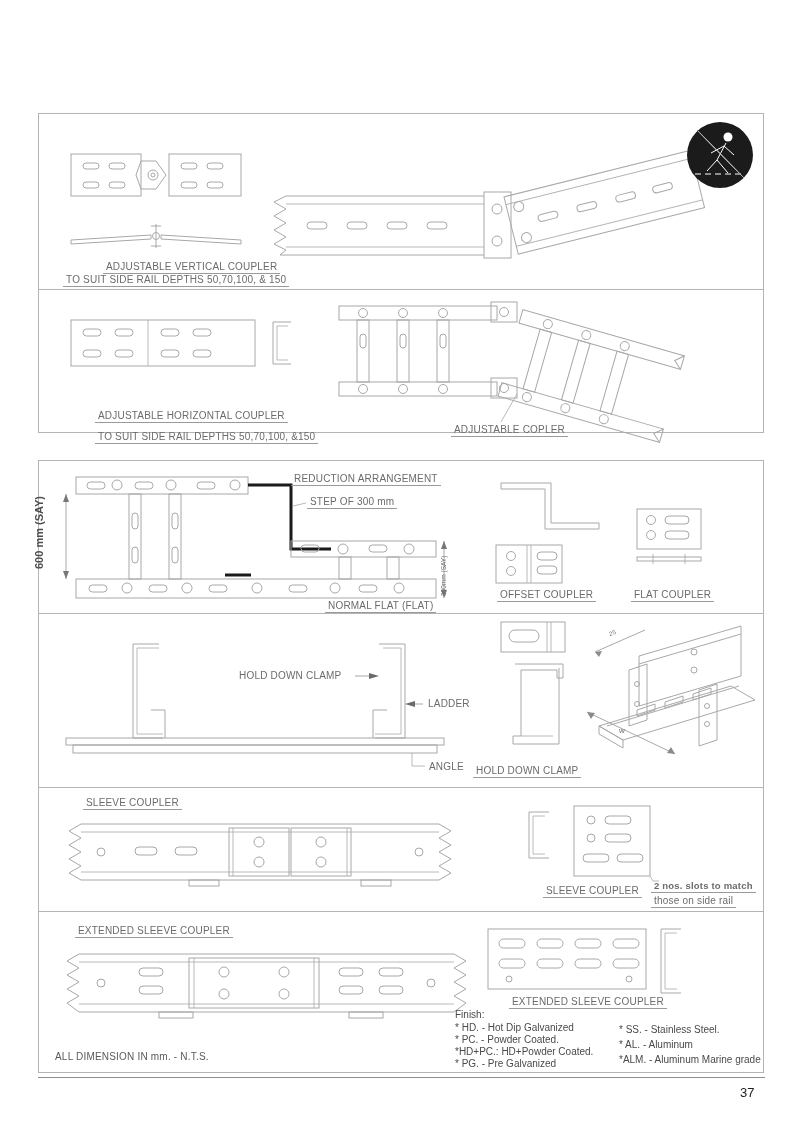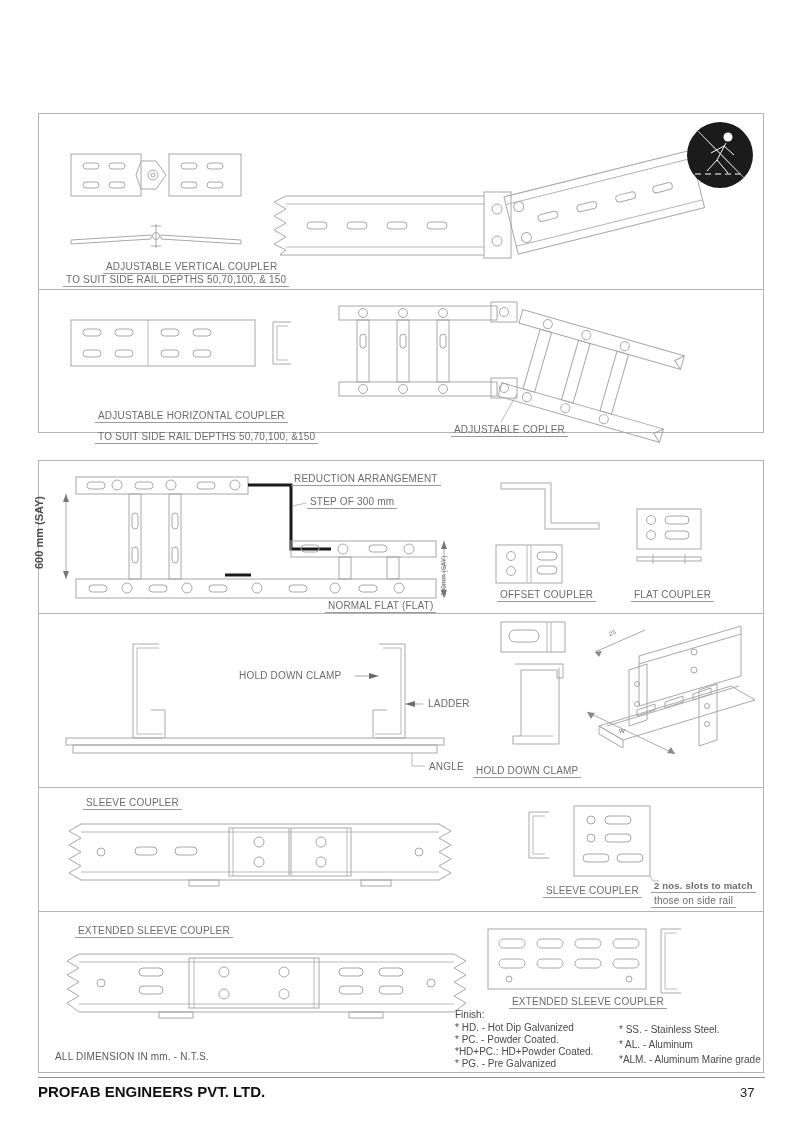--- a/index.html
+++ b/index.html
@@ -374,15 +374,14 @@
     <div class="fin" style="left:416px;top:122px;">* PC. - Powder Coated.</div>
     <div class="fin" style="left:416px;top:134px;">*HD+PC.: HD+Powder Coated.</div>
     <div class="fin" style="left:416px;top:146px;">* PG. - Pre Galvanized</div>
     <div class="fin" style="left:580px;top:112px;">* SS. - Stainless Steel.</div>
     <div class="fin" style="left:580px;top:127px;">* AL. - Aluminum</div>
     <div class="fin" style="left:580px;top:142px;">*ALM. - Aluminum Marine grade</div>
     <div class="lbl" style="left:16px;top:139px;color:#5a5a5a;">ALL DIMENSION IN mm. -  N.T.S.</div>
   </div>
 
   <div class="footer-line"></div>
-  <div class="footer-text">PROFAB ENGINEERS PVT. LTD.</div>
   <div class="pagenum">37</div>
 </div>
 
 </body></html>

